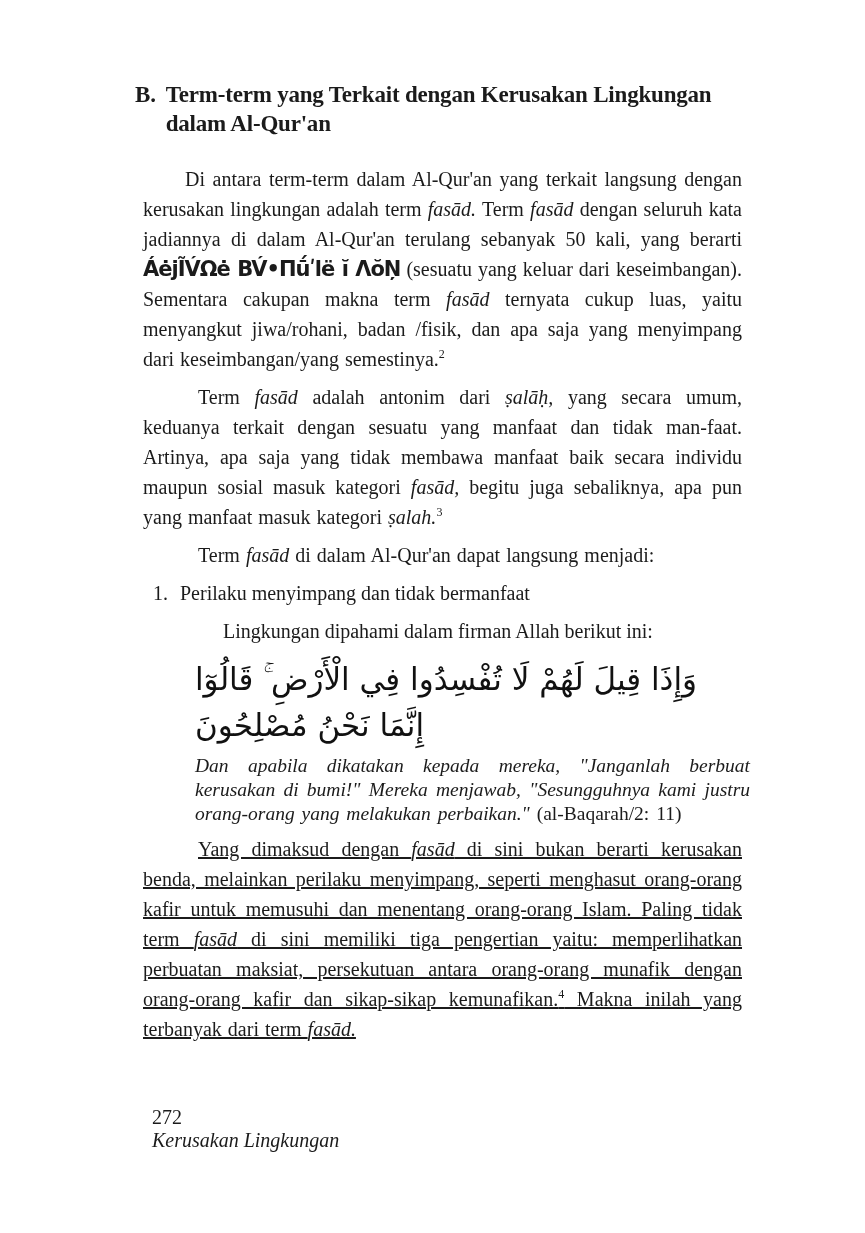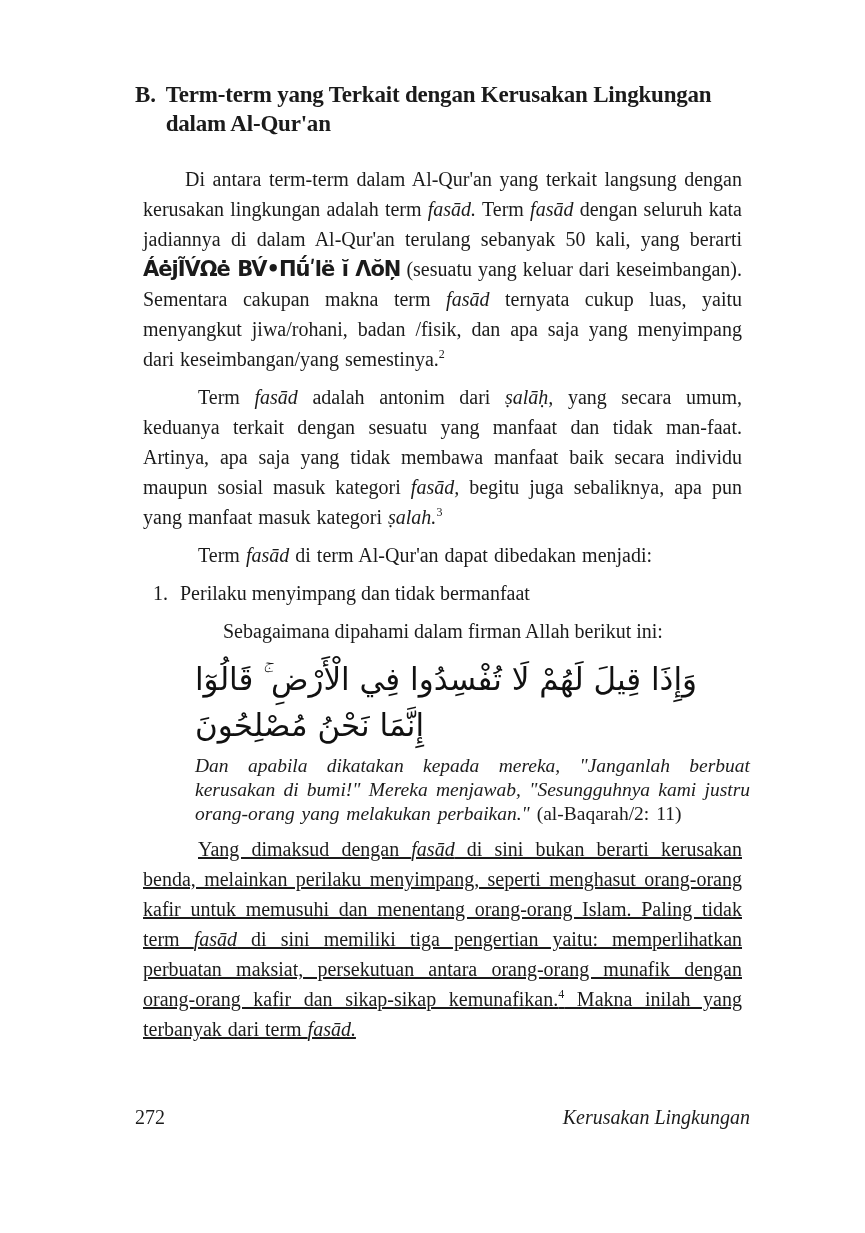--- a/index.html
+++ b/index.html
@@ -66,45 +66,46 @@
     margin:6px 0 0 60px;
     text-align:justify;
     word-spacing:2px;
   }
   .para4{margin-top:8px;text-decoration:underline;}
   .footer{
     position:absolute;
     left:135px; right:115px; top:1106px;
     display:flex; justify-content:space-between; align-items:baseline;
     font-size:20px;
+    flex-direction:column;
   }
   .running-title{font-style:italic;margin-left:17px;}
 </style>
 </head>
 <body>
 
 <div class="page">
 
   <h2 class="heading">
     <span class="h-label">B.</span>
     <span class="h-text">Term-term yang Terkait dengan Kerusakan Lingkungan dalam Al-Qur'an</span>
   </h2>
 
   <p class="body indent"><span>Di antara term-term dalam Al-Qur'an yang terkait langsung dengan kerusakan lingkungan adalah term </span><span class="it">fasād.</span><span> Term </span><span class="it">fasād</span><span> dengan seluruh kata jadiannya di dalam Al-Qur'an terulang sebanyak 50 kali, yang berarti </span><span class="garbled">ÁėjĨV́Ωė BV́•Πū́ʹlë ĭ ΛŏŅ</span><span> (sesuatu yang keluar dari keseimbangan). Sementara cakupan makna term </span><span class="it">fasād</span><span> ternyata cukup luas, yaitu menyangkut jiwa/rohani, badan /fisik, dan apa saja yang menyimpang dari keseimbangan/yang semestinya.</span><sup>2</sup></p>
 
   <p class="body indent-lg"><span>Term </span><span class="it">fasād</span><span> adalah antonim dari </span><span class="it">ṣalāḥ,</span><span> yang secara umum, keduanya terkait dengan sesuatu yang manfaat dan tidak man-faat. Artinya, apa saja yang tidak membawa manfaat baik secara individu maupun sosial masuk kategori </span><span class="it">fasād,</span><span> begitu juga sebaliknya, apa pun yang manfaat masuk kategori </span><span class="it">ṣalah.</span><sup>3</sup></p>
 
-  <p class="body indent-lg"><span>Term </span><span class="it">fasād</span><span> di term Al-Qur'an dapat dibedakan menjadi:</span></p>
+  <p class="body indent-lg"><span>Term </span><span class="it">fasād</span><span> di dalam Al-Qur'an dapat langsung menjadi:</span></p>
 
   <div class="list-row">
     <span>1.</span>
     <span>Perilaku menyimpang dan tidak bermanfaat</span>
   </div>
 
-  <p class="quran-intro"><span>Sebagaimana dipahami dalam firman Allah berikut ini:</span></p>
+  <p class="quran-intro"><span>Lingkungan dipahami dalam firman Allah berikut ini:</span></p>
 
   <div class="arabic">وَإِذَا قِيلَ لَهُمْ لَا تُفْسِدُوا فِي الْأَرْضِ ۚ قَالُوٓا إِنَّمَا نَحْنُ مُصْلِحُونَ</div>
 
   <p class="quote"><span class="it">Dan apabila dikatakan kepada mereka, "Janganlah berbuat kerusakan di bumi!" Mereka menjawab, "Sesungguhnya kami justru orang-orang yang melakukan perbaikan." </span><span>(al-Baqarah/2: 11)</span></p>
 
   <p class="body indent-lg para4"><span>Yang dimaksud dengan </span><span class="it">fasād</span><span> di sini bukan berarti kerusakan benda, melainkan perilaku menyimpang, seperti menghasut orang-orang kafir untuk memusuhi dan menentang orang-orang Islam. Paling tidak term </span><span class="it">fasād</span><span> di sini memiliki tiga pengertian yaitu: memperlihatkan perbuatan maksiat, persekutuan antara orang-orang munafik dengan orang-orang kafir dan sikap-sikap kemunafikan.</span><sup>4</sup><span> Makna inilah yang terbanyak dari term </span><span class="it">fasād.</span></p>
 
   <div class="footer">
     <span>272</span>
     <span class="running-title">Kerusakan Lingkungan</span>

